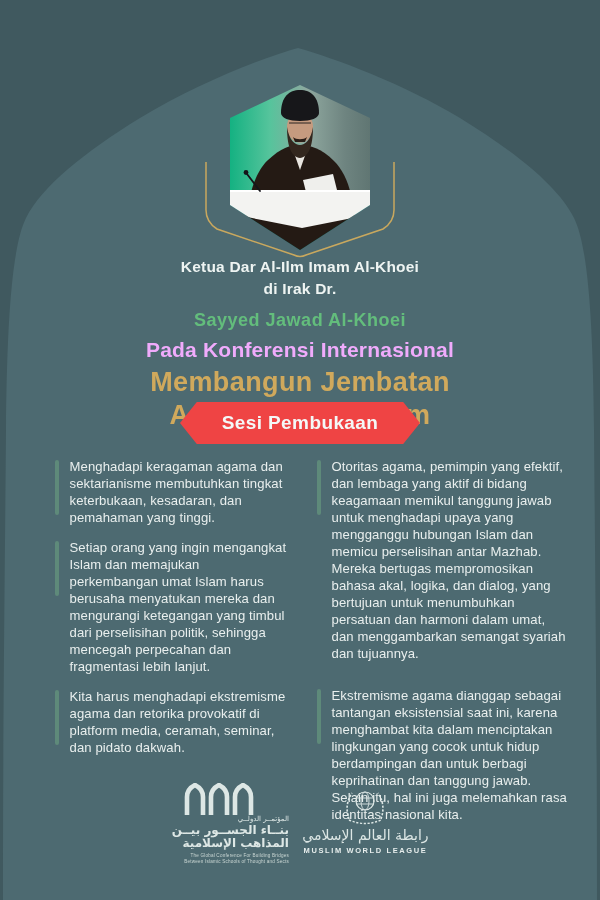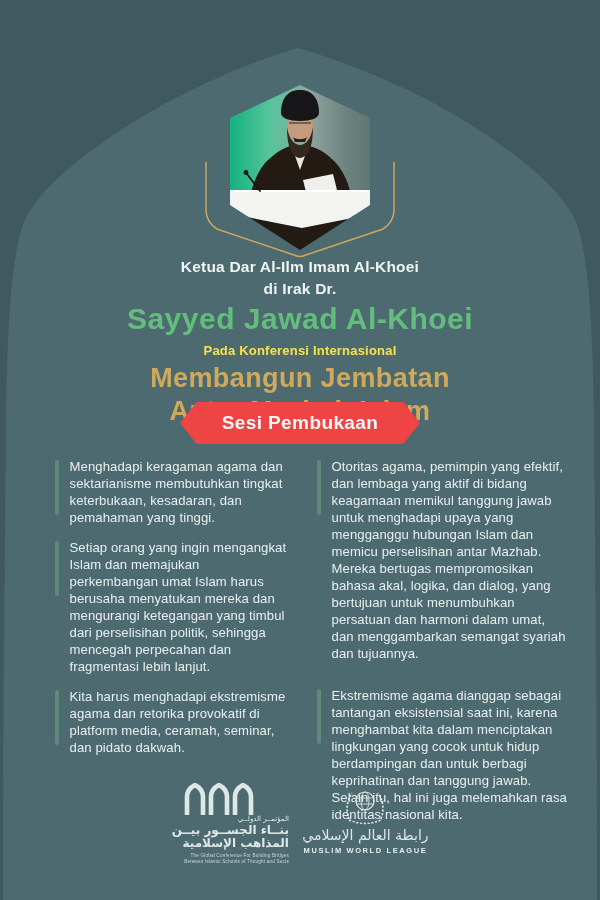--- a/index.html
+++ b/index.html
@@ -9,24 +9,24 @@
     font-family:"Liberation Sans","DejaVu Sans",sans-serif;
     -webkit-font-smoothing:antialiased;
   }
   .layer{position:absolute;left:0;top:0;}
   
   .header-block{position:absolute;left:0;top:256px;width:600px;text-align:center;}
   .intro{
     color:#eef4f2;font-size:15.5px;font-weight:600;line-height:1.42;letter-spacing:.2px;
   }
   .speaker-name{
-    margin-top:2px;color:#63bd7c;font-size:30px;font-weight:bold;letter-spacing:.5px;
+    margin-top:10px;color:#63bd7c;font-size:18px;font-weight:bold;letter-spacing:.5px;
   }
   .conf-label{
-    margin-top:7px;color:#fde047;font-size:13px;font-weight:bold;letter-spacing:.2px;
+    margin-top:7px;color:#f0abfc;font-size:21px;font-weight:bold;letter-spacing:.2px;
   }
   .conf-title{
     margin-top:4px;color:#d0a95c;font-size:27px;font-weight:bold;line-height:1.22;letter-spacing:.4px;
   }
   
   .badge{
     position:absolute;left:180px;top:402px;width:240px;height:42px;
     background:#ef4444;
     clip-path:polygon(7% 0,93% 0,100% 50%,93% 100%,7% 100%,0 50%);
     display:flex;align-items:center;justify-content:center;

